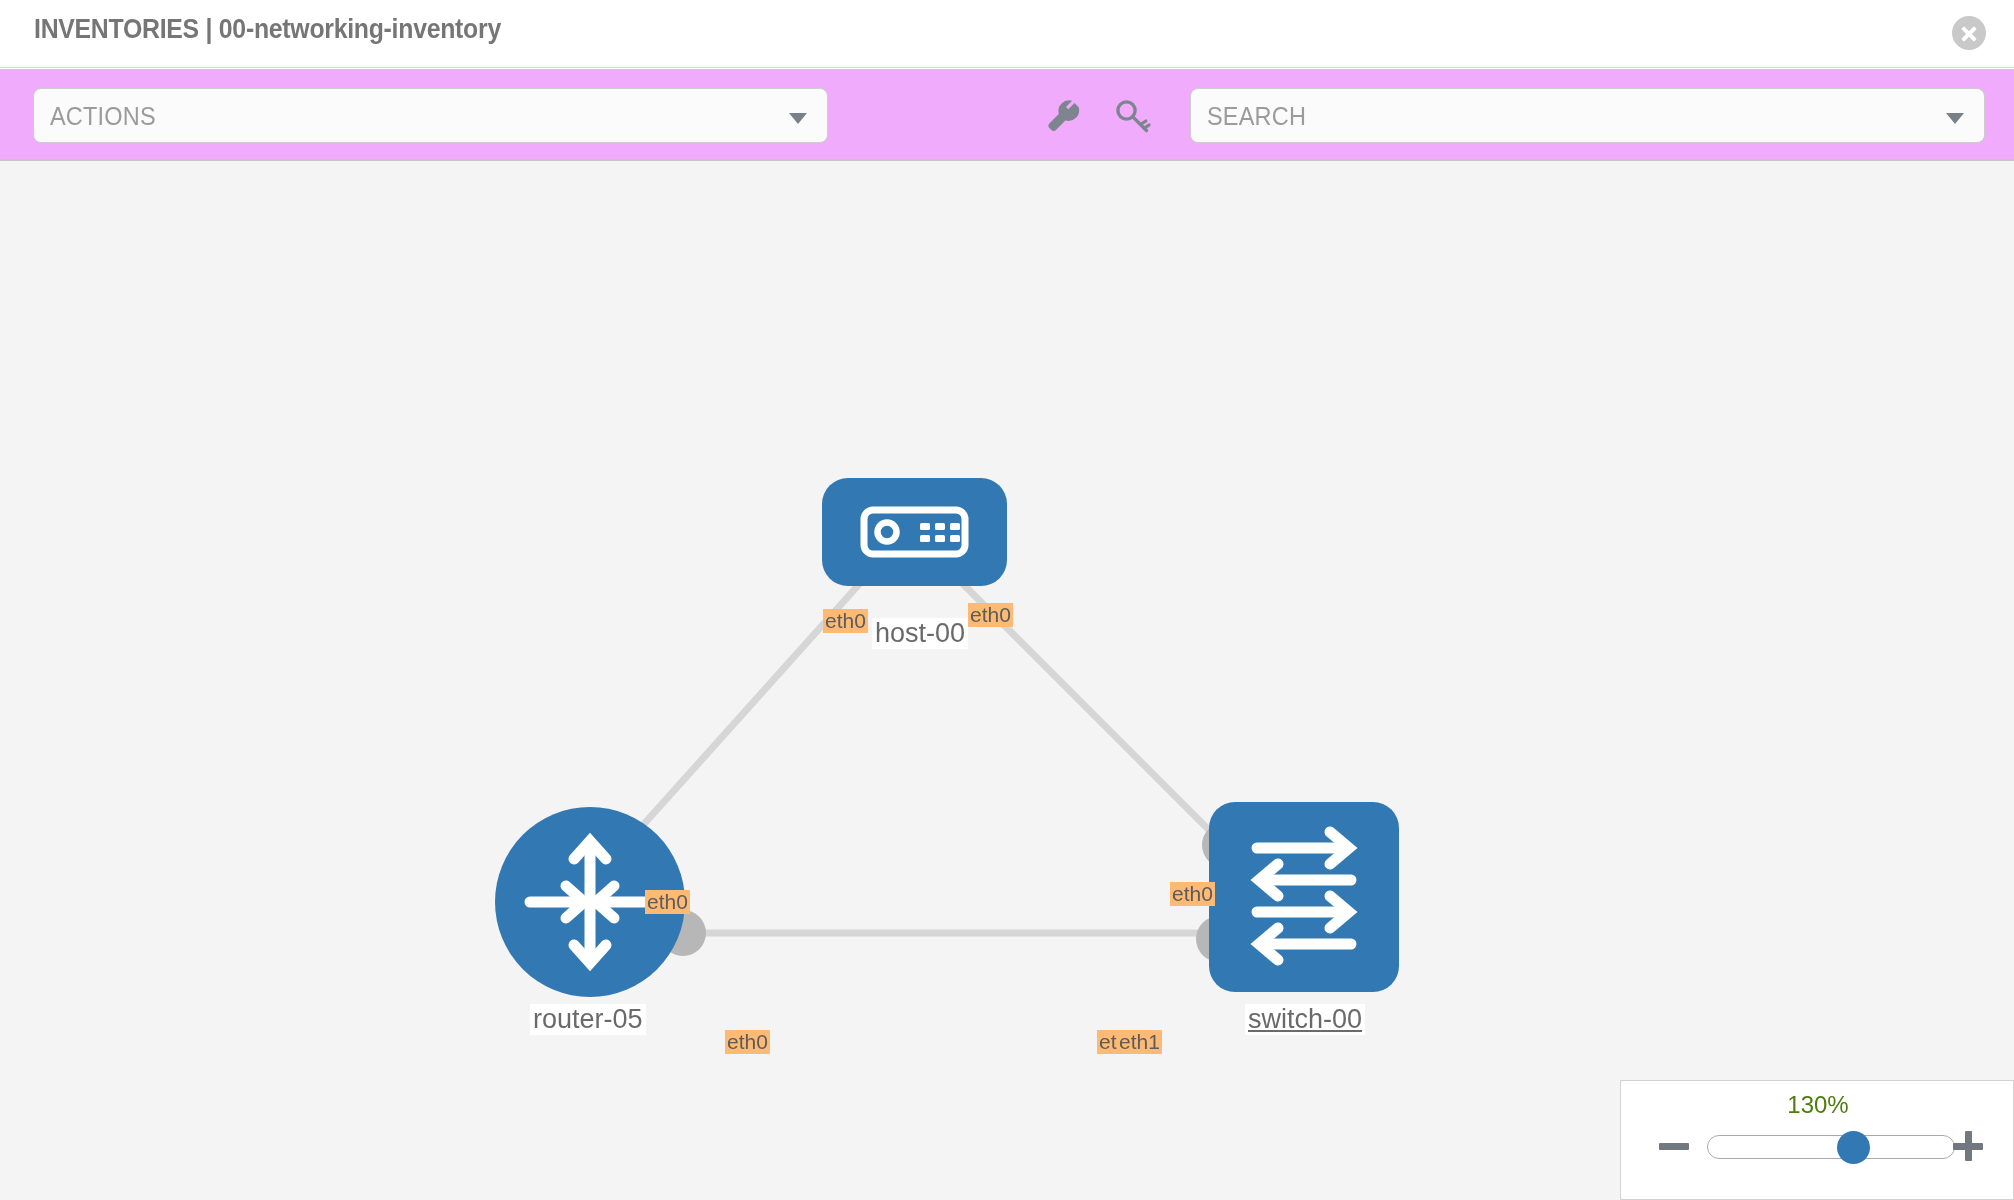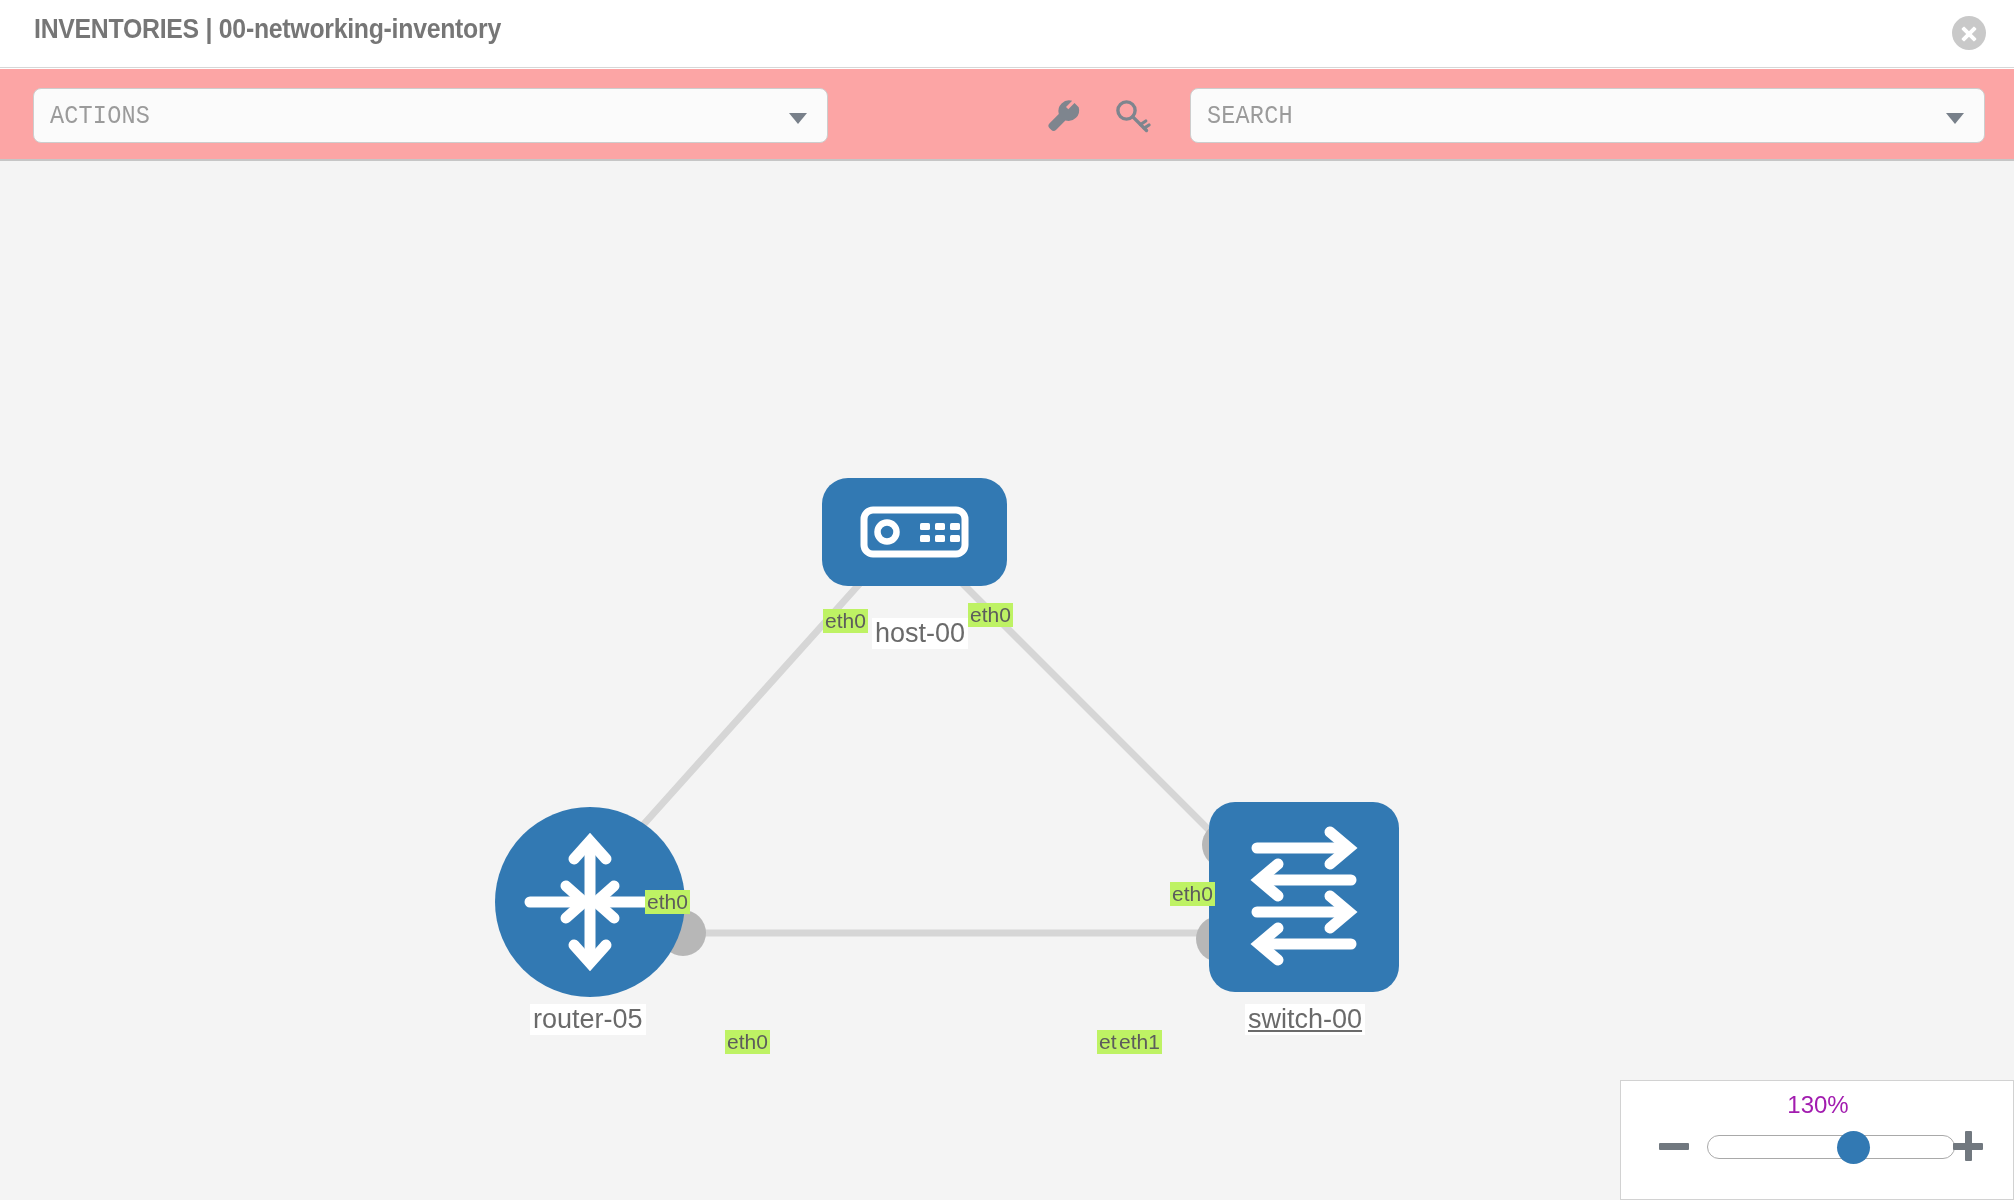--- a/index.html
+++ b/index.html
@@ -54,23 +54,22 @@
     border-radius: 1px;
   }
   .close-btn::before { transform: rotate(45deg); }
   .close-btn::after  { transform: rotate(-45deg); }
 
   
   .toolbar {
     position: absolute;
     left: 0; top: 69px;
     width: 2014px; height: 92px;
-    background: #fca5a5;
+    background: #f0abfc;
     border-bottom: 2px solid #c6c6c6;
-    font-family: Liberation Mono, monospace;
   }
 
   .select-box {
     position: absolute;
     background: #fbfbfb;
     border: 1px solid #cdcdcd;
     border-radius: 8px;
     height: 55px;
     cursor: pointer;
   }
@@ -134,21 +133,21 @@
     background: #ffffff;
     white-space: nowrap;
     padding: 0 3px;
     line-height: 1.15;
   }
 
   .iface-label {
     position: absolute;
     font-size: 21px;
     color: #5c5c5c;
-    background: #bef264;
+    background: #fdba74;
     white-space: nowrap;
     padding: 0 2px;
     line-height: 1.15;
   }
 
   .handle {
     position: absolute;
     width: 46px; height: 46px;
     border-radius: 50%;
     background: #b7b7b7;
@@ -160,21 +159,21 @@
     left: 1620px; top: 1080px;
     width: 394px; height: 120px;
     background: #ffffff;
     border: 1px solid #d2d2d2;
   }
   .zoom-pct {
     position: absolute;
     top: 10px; left: 0; width: 394px;
     text-align: center;
     font-size: 24px;
-    color: #a21caf;
+    color: #4d7c0f;
   }
   .zoom-minus, .zoom-plus {
     position: absolute;
     top: 48px;
     width: 34px; height: 34px;
     cursor: pointer;
   }
   .zoom-minus { left: 36px; }
   .zoom-plus  { right: 28px; }
   .zoom-minus::before, .zoom-plus::before {

